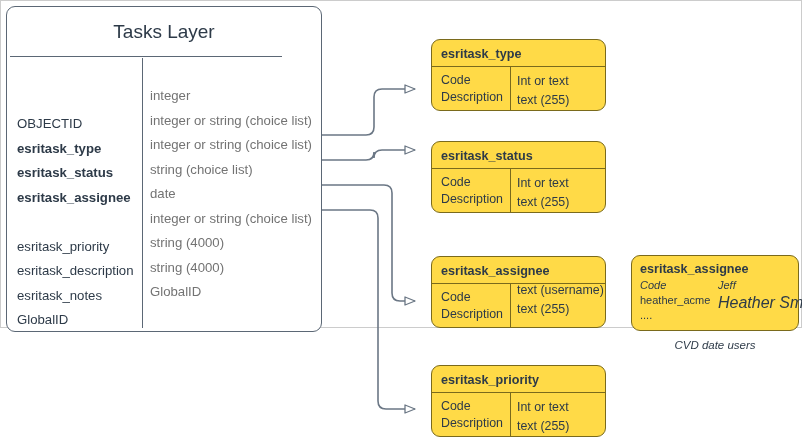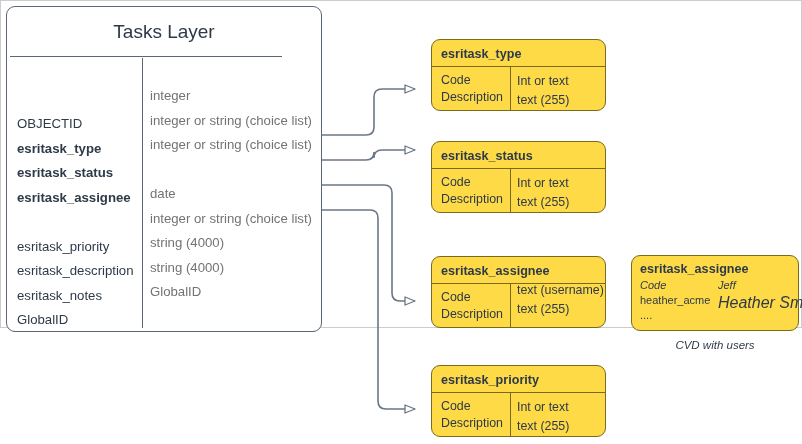--- a/index.html
+++ b/index.html
@@ -191,20 +191,21 @@
       <div class="row key">
         <span class="fname">esritask_type</span>
         <span class="ftype">integer or string (choice list)</span>
       </div>
       <div class="row key">
         <span class="fname">esritask_status</span>
         <span class="ftype">integer or string (choice list)</span>
       </div>
       <div class="row key">
         <span class="fname">esritask_assignee</span>
+        <span class="ftype">string (choice list)</span>
       </div>
       <div class="row">
         <span class="ftype">date</span>
       </div>
       <div class="row">
         <span class="fname">esritask_priority</span>
         <span class="ftype">integer or string (choice list)</span>
       </div>
       <div class="row">
         <span class="fname">esritask_description</span>
@@ -264,15 +265,15 @@
       <div class="cvd-row">
         <span class="c1">heather_acme</span>
         <span class="c2">Heather Smith</span>
       </div>
       <div class="cvd-row">
         <span class="c1">....</span>
         <span class="c2"></span>
       </div>
     </div>
   </div>
-  <div id="cvd-caption">CVD with users</div>
+  <div id="cvd-caption">CVD date users</div>
 
 </div>
 
 </body></html>

